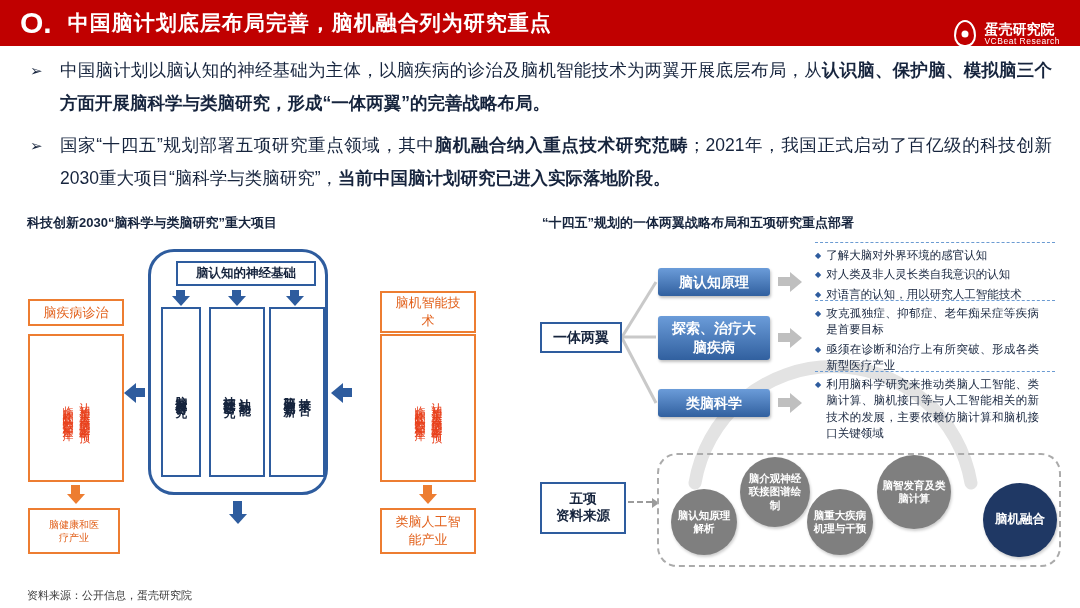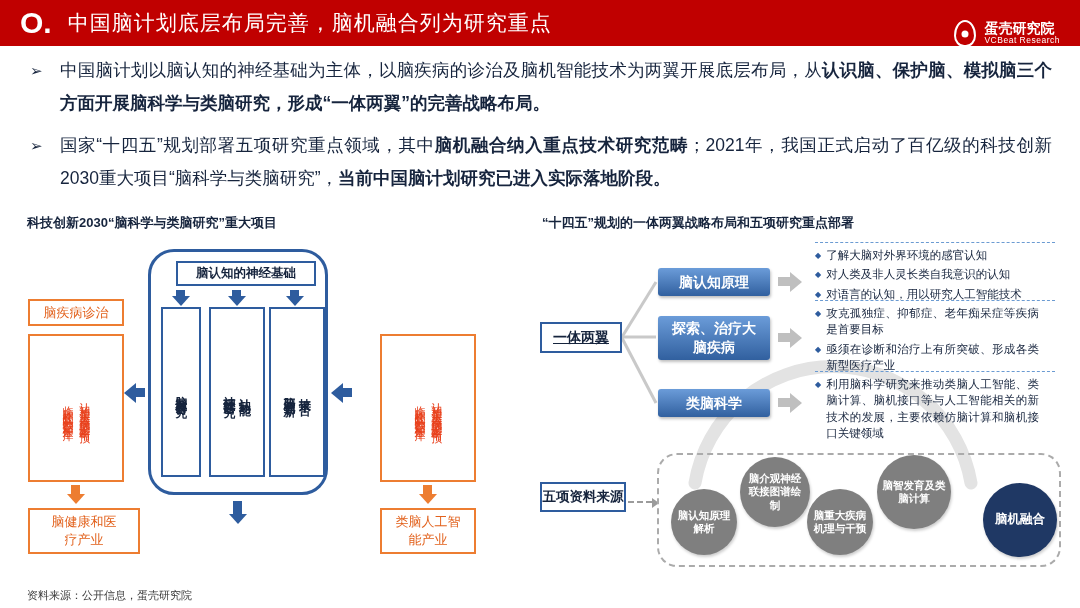--- a/index.html
+++ b/index.html
@@ -3,22 +3,22 @@
 <meta charset="utf-8">
 <style>
   html,body{margin:0;padding:0;background:#e9e9e9;}
   .slide{position:relative;width:1080px;height:608px;background:#ffffff;overflow:hidden;
          font-family:"Liberation Sans", sans-serif;color:#16243D;}
 
   
   .hdr{position:absolute;left:0;top:0;width:1080px;height:46px;background:#C00000;
        display:flex;align-items:center;padding:0 20px;box-sizing:border-box;color:#fff;}
   .hdr-logo{font-size:30px;font-weight:800;margin-right:16px;line-height:1;}
-  .hdr-title{font-size:21px;font-weight:normal;letter-spacing:1px;flex:1;}
-  .hdr-brand{display:flex;align-items:center;gap:8px;margin-top:20px;}
+  .hdr-title{font-size:21px;font-weight:bold;letter-spacing:1px;flex:1;}
+  .hdr-brand{display:flex;align-items:flex-end;gap:8px;margin-top:20px;}
   .egg{width:18px;height:23px;border:2.5px solid #fff;border-radius:50% 50% 46% 46%/58% 58% 42% 42%;position:relative;}
   .egg::after{content:"";position:absolute;left:50%;top:55%;transform:translate(-50%,-50%);
               width:7px;height:7px;background:#fff;border-radius:50%;}
   .brand-txt{display:flex;flex-direction:column;line-height:1.15;}
   .brand-name{font-size:14px;font-weight:bold;}
   .brand-sub{font-size:8.5px;letter-spacing:.5px;}
 
   
   .bullets{position:absolute;left:30px;top:54px;width:1022px;font-size:17.5px;line-height:1.88;text-align:justify;}
   .bullet{display:flex;margin-bottom:9px;}
@@ -118,21 +118,21 @@
   <div class="sec-title" style="left:542px;top:214px;">“十四五”规划的一体两翼战略布局和五项研究重点部署</div>
 
   <div class="ld">
 
     <div class="bx b-orange" style="left:8px;top:66px;width:96px;height:27px;font-size:13px;">脑疾病诊治</div>
     <div class="bx b-orange vwrap" style="left:8px;top:101px;width:96px;height:148px;">
       <span class="vtxt">临床和社区队列数据和样本库</span>
       <span class="vtxt">认知相关重大脑疾病早期诊断与干预</span>
     </div>
     <div class="ar ar-d orange" style="left:51px;top:252px;height:9px;"></div>
-    <div class="bx b-orange" style="left:8px;top:275px;width:112px;height:46px;font-size:13px;padding:0 18px;">脑健康和医疗产业</div>
+    <div class="bx b-orange" style="left:8px;top:275px;width:92px;height:46px;font-size:10px;padding:0 18px;">脑健康和医疗产业</div>
 
     <div class="cwrap"></div>
     <div class="bx b-blue" style="left:156px;top:28px;width:140px;height:25px;font-size:12.5px;font-weight:bold;">脑认知的神经基础</div>
     <div class="ar ar-d blue" style="left:156px;top:57px;height:6px;"></div>
     <div class="ar ar-d blue" style="left:212px;top:57px;height:6px;"></div>
     <div class="ar ar-d blue" style="left:270px;top:57px;height:6px;"></div>
 
     <div class="pillar" style="left:141px;top:74px;width:40px;height:170px;">
       <span class="pv">脑智发育研究</span>
     </div>
@@ -143,38 +143,39 @@
     <div class="pillar" style="left:249px;top:74px;width:56px;height:170px;">
       <span class="pv">脑研究创新</span>
       <span class="pv">技术平台</span>
     </div>
 
     <div class="ar ar-l" style="left:116px;top:155px;width:9px;"></div>
     <div class="ar ar-l" style="left:323px;top:155px;width:9px;"></div>
 
     <div class="ar ar-d blue" style="left:213px;top:268px;height:13px;"></div>
 
+    <div class="bx b-orange" style="left:360px;top:58px;width:96px;height:42px;font-size:13px;padding:0 12px;">脑机智能技术</div>
     <div class="bx b-orange vwrap" style="left:360px;top:101px;width:96px;height:148px;">
       <span class="vtxt">临床和社区队列数据和样本库</span>
       <span class="vtxt">认知相关重大脑疾病早期诊断与干预</span>
     </div>
     <div class="ar ar-d orange" style="left:403px;top:252px;height:9px;"></div>
     <div class="bx b-orange" style="left:360px;top:275px;width:96px;height:46px;font-size:13px;padding:0 12px;">类脑人工智能产业</div>
   </div>
 
   <div class="rd">
 
     <svg class="swoosh" width="545" height="350">
       <path d="M 160 250 A 140 140 0 0 1 436 250" fill="none" stroke="#E3E3E3" stroke-width="13" stroke-linecap="round"></path>
       <line x1="87" y1="104" x2="121" y2="49" stroke="#C9C9C9" stroke-width="3"></line>
       <line x1="87" y1="104" x2="121" y2="104" stroke="#C9C9C9" stroke-width="3"></line>
       <line x1="87" y1="105" x2="121" y2="170" stroke="#C9C9C9" stroke-width="3"></line>
     </svg>
 
-    <div class="bx b-blue" style="left:5px;top:89px;width:82px;height:31px;font-size:14px;font-weight:bold;border-width:2.5px;text-decoration:underline;">一体两翼</div>
+    <div class="bx b-blue" style="left:5px;top:89px;width:82px;height:31px;font-size:14px;font-weight:bold;border-width:2.5px;">一体两翼</div>
 
     <div class="wing" style="top:35px;height:28px;">脑认知原理</div>
     <div class="wing" style="top:83px;height:44px;">探索、治疗大脑疾病</div>
     <div class="wing" style="top:156px;height:28px;">类脑科学</div>
 
     <div class="ar ar-r" style="left:243px;top:44px;width:12px;"></div>
     <div class="ar ar-r" style="left:243px;top:100px;width:12px;"></div>
     <div class="ar ar-r" style="left:243px;top:165px;width:12px;"></div>
 
     <div class="dashline" style="top:9px;"></div>
@@ -205,21 +206,21 @@
           <span>亟须在诊断和治疗上有所突破、形成各类新型医疗产业</span>
         </div>
     </div>
     <div class="pts" style="top:143px;">
       <div class="pt">
           <span class="bm">◆</span>
           <span>利用脑科学研究来推动类脑人工智能、类脑计算、脑机接口等与人工智能相关的新技术的发展，主要依赖仿脑计算和脑机接口关键领域</span>
         </div>
     </div>
 
-    <div class="bx b-blue" style="left:5px;top:249px;width:86px;height:30px;font-size:13.5px;font-weight:bold;border-width:2.5px;flex-direction:row;line-height:1.25;">
+    <div class="bx b-blue" style="left:5px;top:249px;width:86px;height:52px;font-size:13.5px;font-weight:bold;border-width:2.5px;flex-direction:column;line-height:1.25;">
       <span>五项</span>
       <span>资料来源</span>
     </div>
     <div class="dash-conn" style="left:93px;top:268px;width:24px;"></div>
 
     <div class="five-rect"></div>
 
     <div class="circ" style="left:136px;top:256px;width:66px;height:66px;">脑认知原理解析</div>
     <div class="circ" style="left:272px;top:256px;width:66px;height:66px;">脑重大疾病机理与干预</div>
     <div class="circ" style="left:205px;top:224px;width:70px;height:70px;">脑介观神经联接图谱绘制</div>

